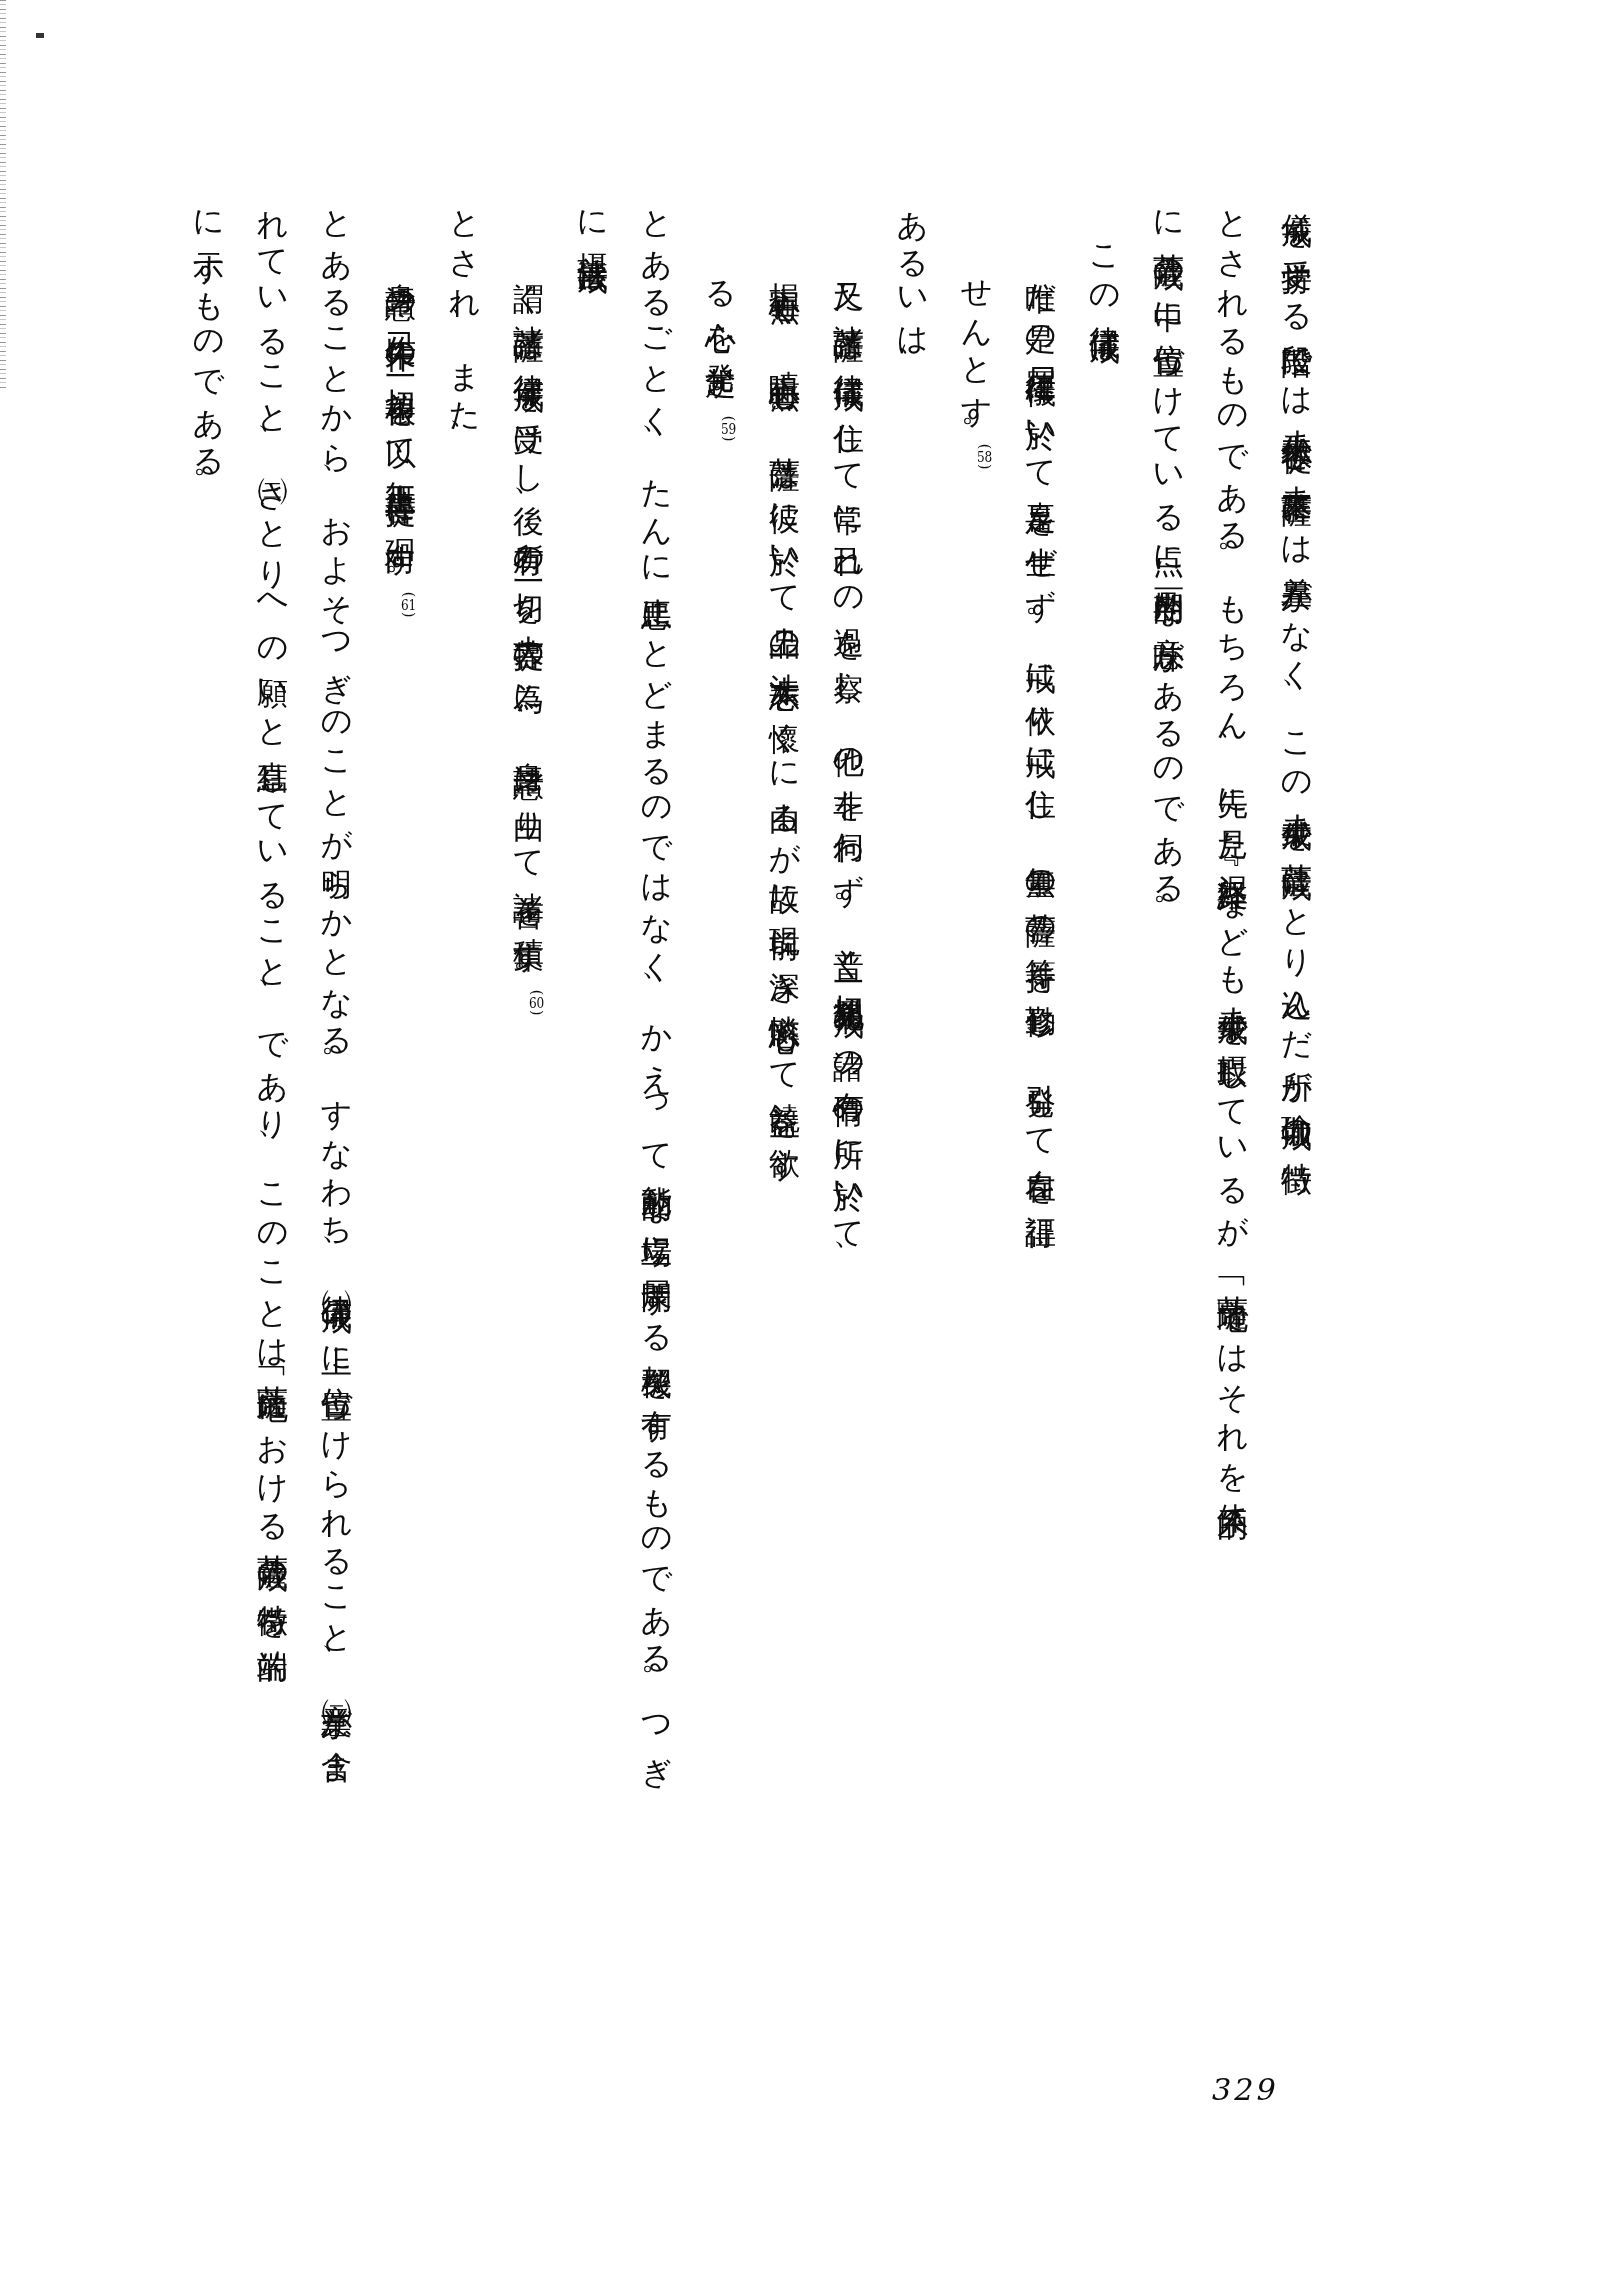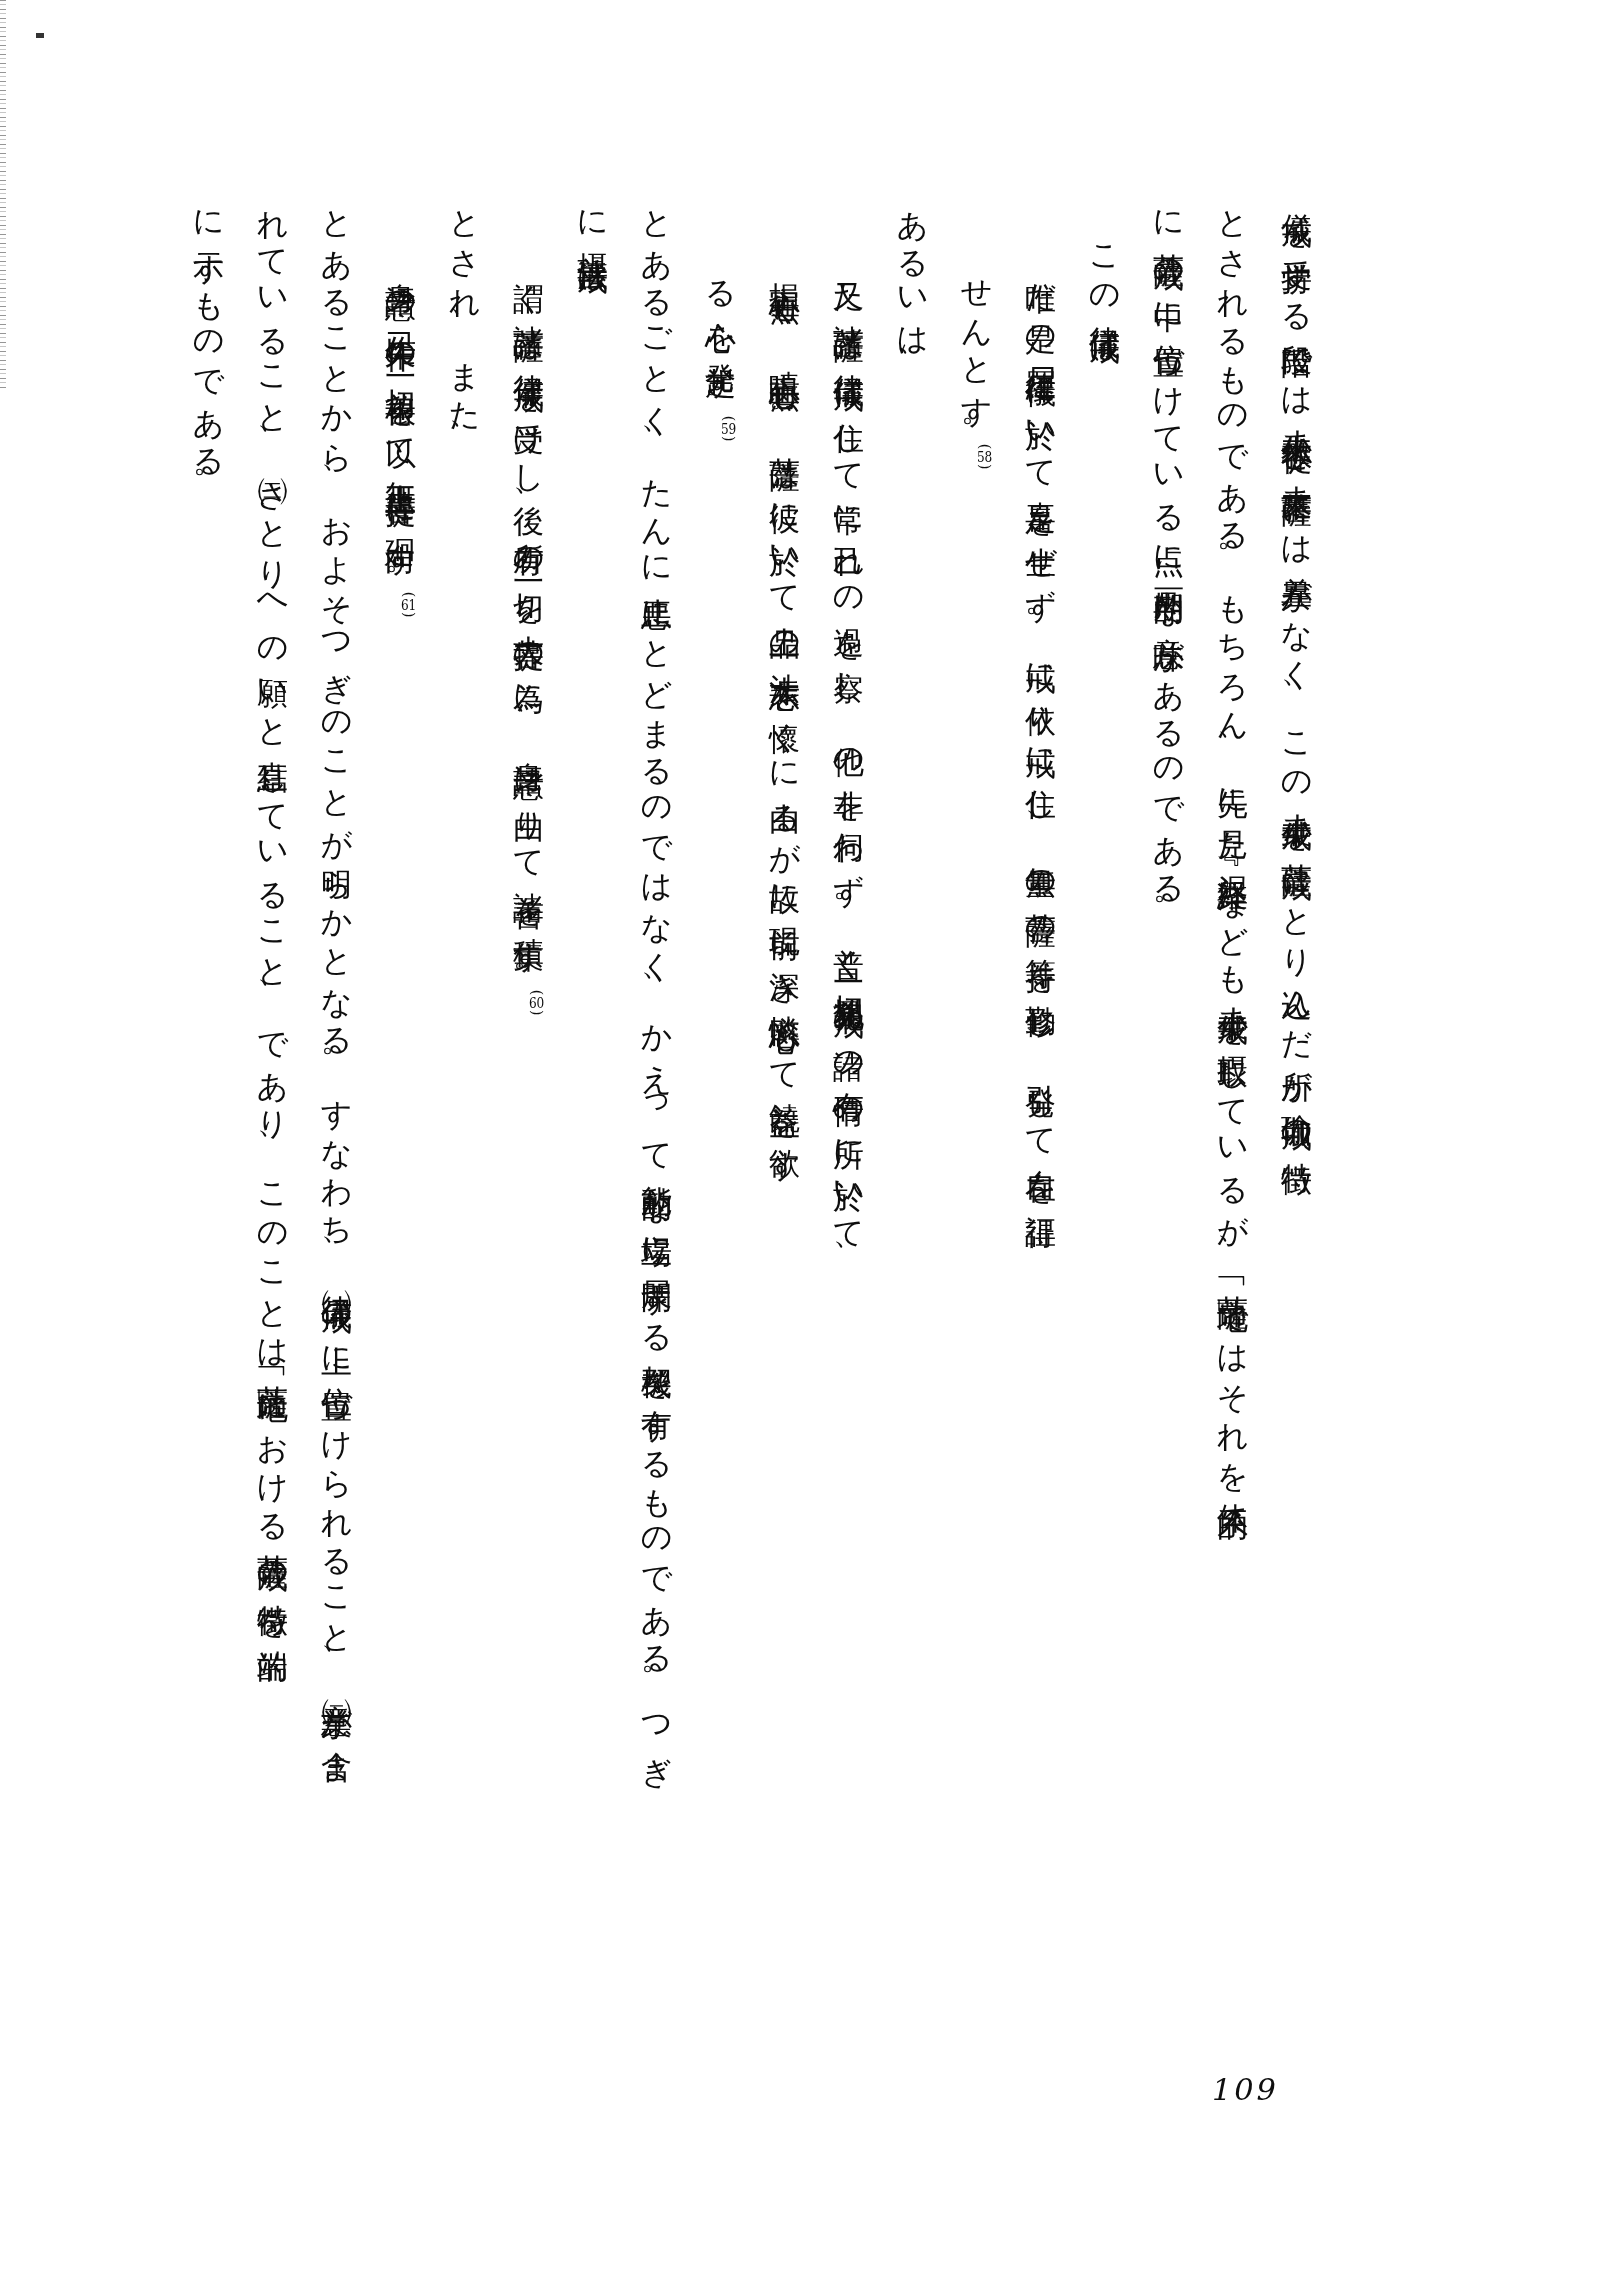--- a/index.html
+++ b/index.html
@@ -127,14 +127,14 @@
   <div class="col i2"><span>身語意の已作未作の一切善根を以て無上正等菩提に廻向す。</span><span class="note"><span>(</span><span class="tcy">61</span><span>)</span></span></div>
 
   <div class="col"><span>とあることから、およそつぎのことが明らかとなる。すなわち、㈠律儀戒の上に位置づけられること、㈡意業が含ま</span></div>
 
   <div class="col"><span>れていること、㈢さとりへの願いと直結していること、であり、このことは「菩薩地」における菩薩戒の特徴を端的</span></div>
 
   <div class="col"><span>に示すものである。</span></div>
 
 </div>
 
-<div class="page-number">109</div>
+<div class="page-number">329</div>
 
 
 </body></html>

